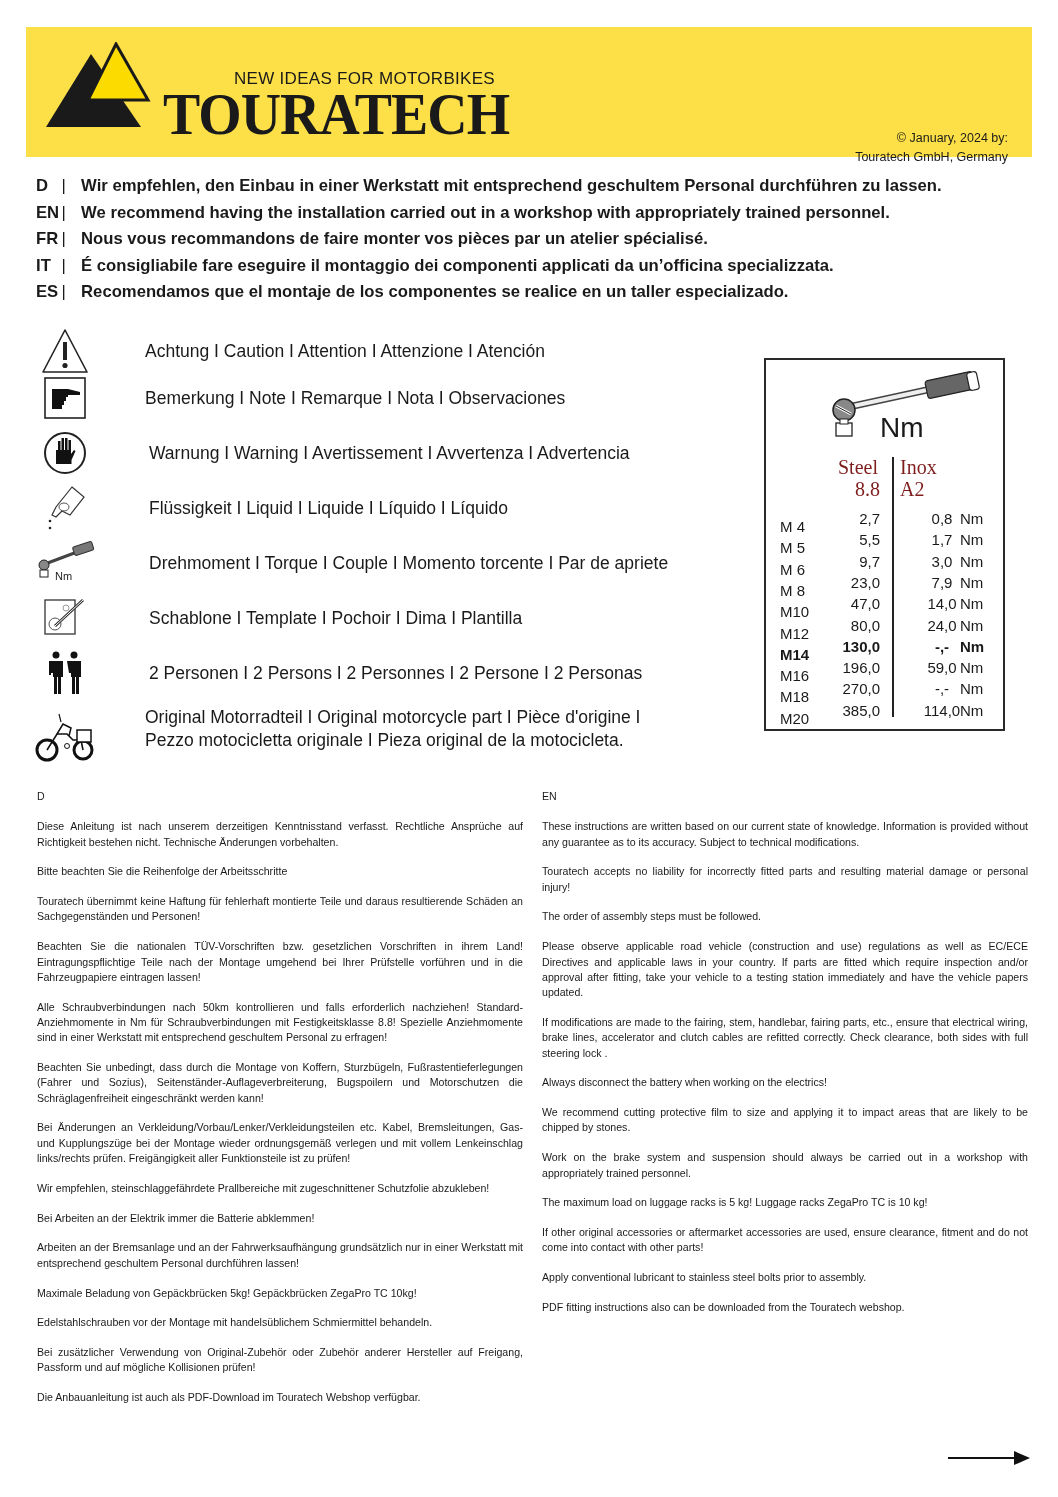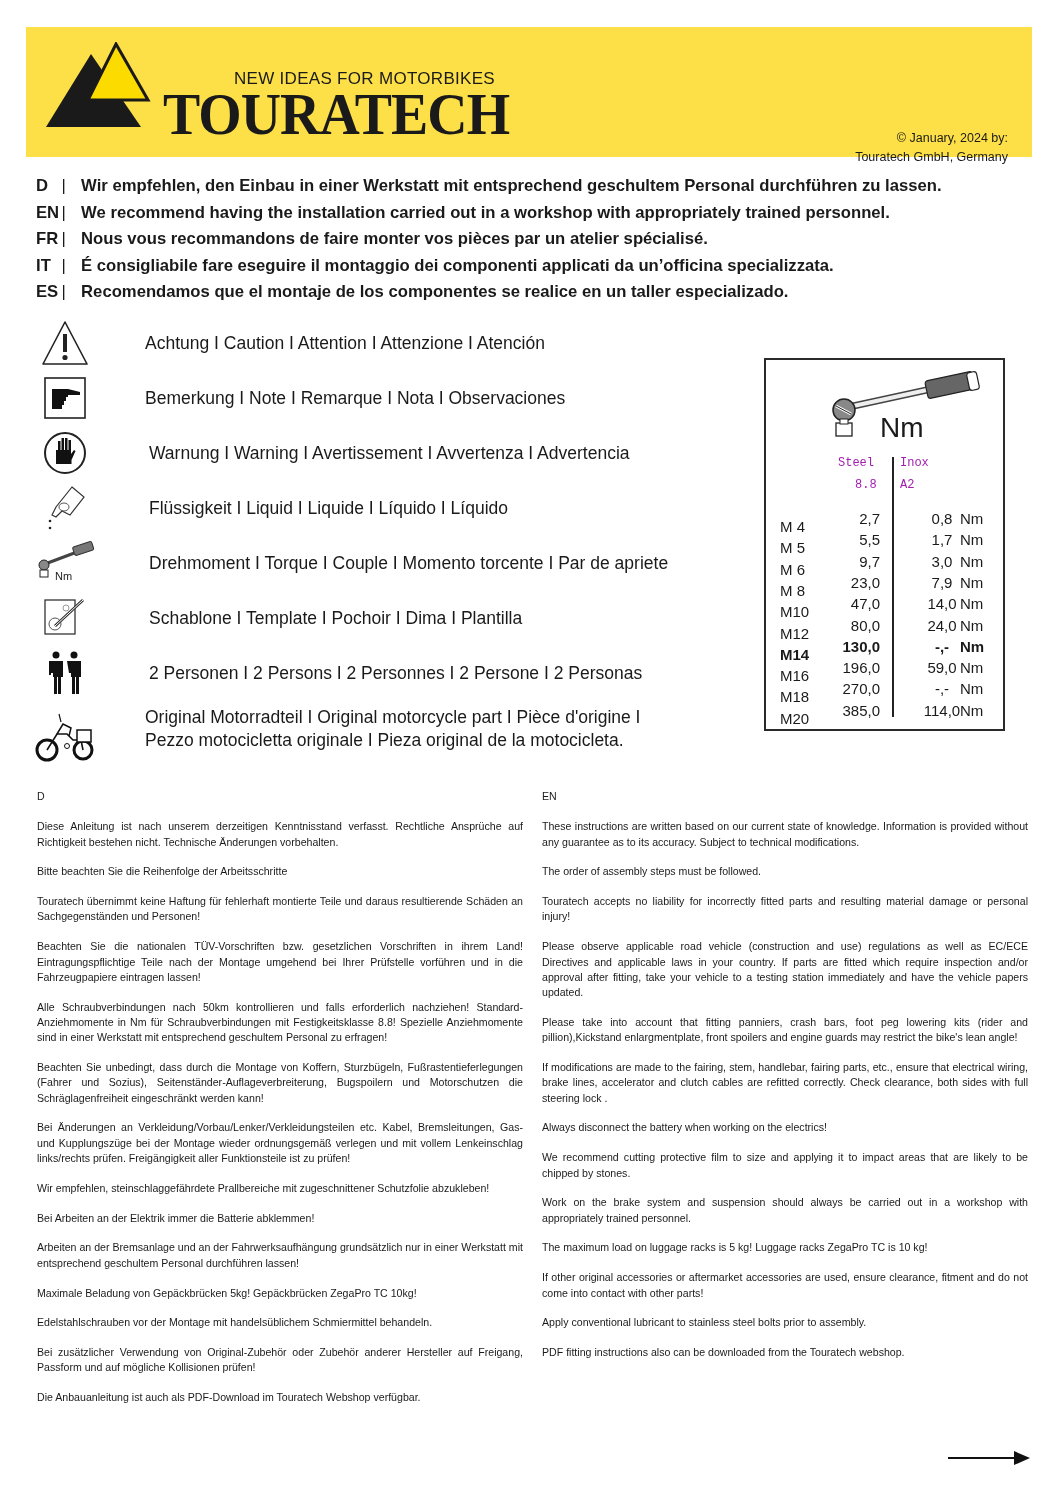--- a/index.html
+++ b/index.html
@@ -23,21 +23,21 @@
   .legend { position: absolute; left: 30px; top: 318px; width: 730px; }
   .legend-row { position: absolute; left: 0; display: flex; align-items: center; }
   .legend-icon { width: 70px; height: 50px; display: flex; align-items: center; justify-content: center; }
   .legend-text { font-family: "Liberation Sans", sans-serif; font-size: 17.5px; color: #1a1a1a; white-space: nowrap; position: absolute; left: 115px; }
   .legend-text.two-line { line-height: 23px; }
 
   
   .torque-box { position: absolute; left: 764px; top: 358px; width: 241px; height: 373px; border: 2px solid #2a2a2a; background: #fff; }
   .torque-graphic { position: absolute; left: 60px; top: 8px; width: 160px; height: 85px; }
   .nm-title { position: absolute; left: 114px; top: 52px; font-family: "Liberation Sans", sans-serif; font-size: 28px; color: #1a1a1a; }
-  .tcol-head { position: absolute; font-family: Liberation Mono, monospace; font-size: 12px; color: #a21caf; }
+  .tcol-head { position: absolute; font-family: Liberation Serif, serif; font-size: 20px; color: #7f1d1d; }
   .tdivider { position: absolute; left: 126px; top: 97px; width: 2px; height: 260px; background: #222; }
   .trow { position: absolute; left: 0; width: 237px; height: 21.3px; font-family: "Liberation Sans", sans-serif; font-size: 15px; color: #1a1a1a; }
   .trow span { position: absolute; top: 0; }
   .t-size { left: 14px; width: 42px; margin-top: 8px; }
   .t-steel { left: 56px; width: 58px; text-align: right; }
   .t-inox { left: 148px; width: 56px; text-align: center; }
   .t-unit { left: 194px; }
 
   
   .col { position: absolute; top: 789px; width: 486px; font-family: "Liberation Sans", sans-serif; font-size: 10.6px; line-height: 15.3px; color: #1a1a1a; }
@@ -87,21 +87,21 @@
   </div>
   <div class="rec-row">
     <span class="rec-code">ES</span>
     <span class="rec-sep">|</span>
     <span>Recomendamos que el montaje de los componentes se realice en un taller especializado.</span>
   </div>
 </div>
 
 <div class="legend">
 
-  <div class="legend-row" style="top:0;">
+  <div class="legend-row" style="top:8px;">
     <span class="legend-icon">
       <svg width="50" height="48" viewBox="0 0 50 48">
           <polygon points="25,3 47,45 3,45" fill="none" stroke="#222" stroke-width="1.6" stroke-linejoin="round"></polygon>
           <rect x="23" y="15" width="4" height="18" fill="#222"></rect>
           <circle cx="25" cy="38.5" r="2.6" fill="#222"></circle>
         </svg>
     </span>
     <span class="legend-text">Achtung I Caution I Attention I Attenzione I Atención</span>
   </div>
 
@@ -292,24 +292,23 @@
       <p>Maximale Beladung von Gepäckbrücken 5kg! Gepäckbrücken ZegaPro TC 10kg!</p>
       <p>Edelstahlschrauben vor der Montage mit handelsüblichem Schmiermittel behandeln.</p>
       <p>Bei zusätzlicher Verwendung von Original-Zubehör oder Zubehör anderer Hersteller auf Freigang, Passform und auf mögliche Kollisionen prüfen!</p>
       <p>Die Anbauanleitung ist auch als PDF-Download im Touratech Webshop verfügbar.</p>
     </div>
 </div>
 <div class="col right">
   <div class="col-title">EN</div>
   <div id="en-paras">
       <p>These instructions are written based on our current state of knowledge. Information is provided without any guarantee as to its accuracy. Subject to technical modifications.</p>
+      <p>Touratech accepts no liability for incorrectly fitted parts and resulting material damage or personal injury!</p>
       <p>The order of assembly steps must be followed.</p>
-      <p>Touratech accepts no liability for incorrectly fitted parts and resulting material damage or personal injury!</p>
       <p>Please observe applicable road vehicle (construction and use) regulations as well as EC/ECE Directives and applicable laws in your country. If parts are fitted which require inspection and/or approval after fitting, take your vehicle to a testing station immediately and have the vehicle papers updated.</p>
-      <p>Please take into account that fitting panniers, crash bars, foot peg lowering kits (rider and pillion),Kickstand enlargmentplate, front spoilers and engine guards may restrict the bike's lean angle!</p>
       <p>If modifications are made to the fairing, stem, handlebar, fairing parts, etc., ensure that electrical wiring, brake lines, accelerator and clutch cables are refitted correctly. Check clearance, both sides with full steering lock .</p>
       <p>Always disconnect the battery when working on the electrics!</p>
       <p>We recommend cutting protective film to size and applying it to impact areas that are likely to be chipped by stones.</p>
       <p>Work on the brake system and suspension should always be carried out in a workshop with appropriately trained personnel.</p>
       <p>The maximum load on luggage racks is 5 kg! Luggage racks ZegaPro TC is 10 kg!</p>
       <p>If other original accessories or aftermarket accessories are used, ensure clearance, fitment and do not come into contact with other parts!</p>
       <p>Apply conventional lubricant to stainless steel bolts prior to assembly.</p>
       <p>PDF fitting instructions also can be downloaded from the Touratech webshop.</p>
     </div>
 </div>

